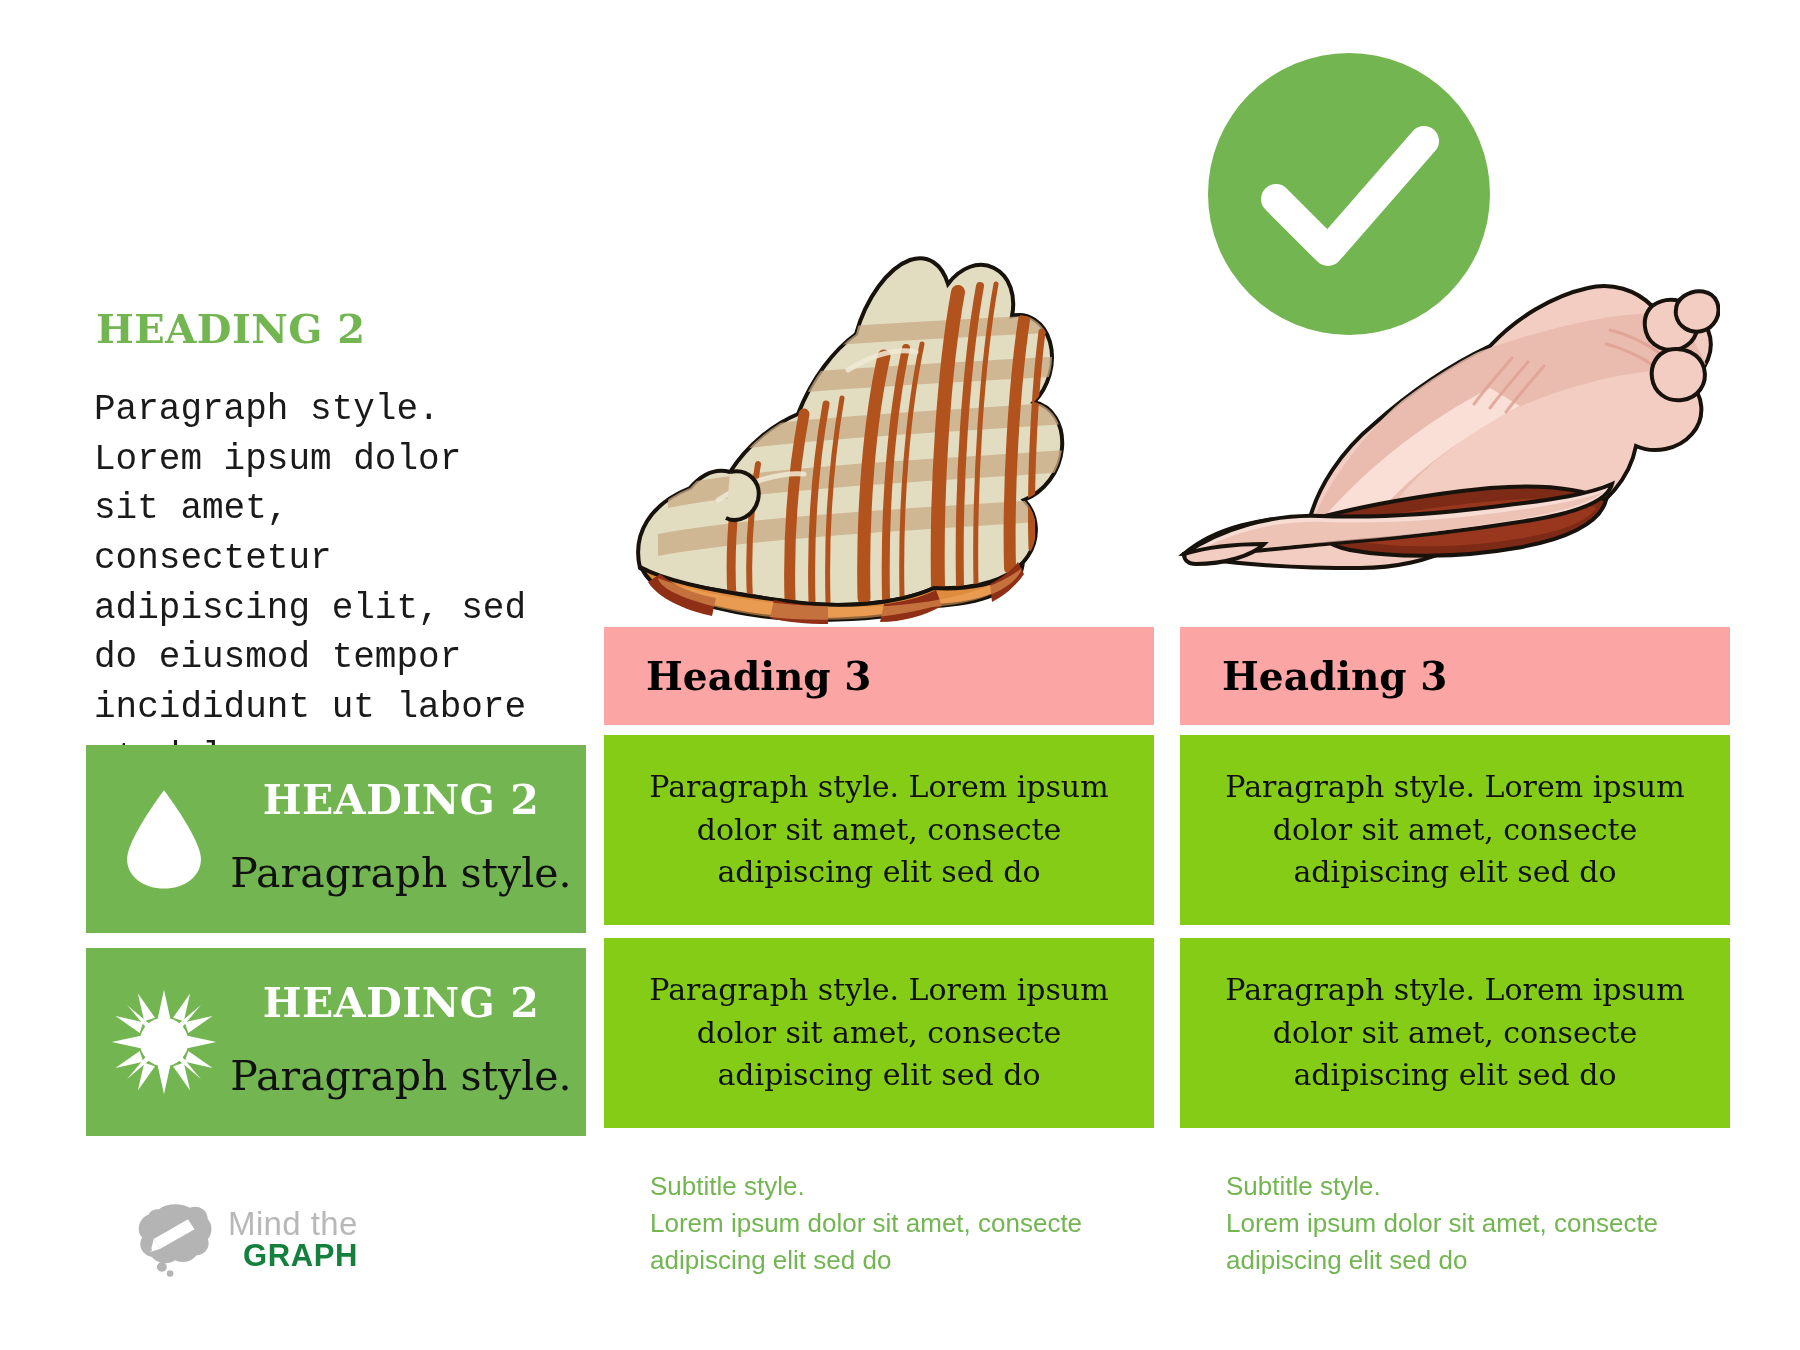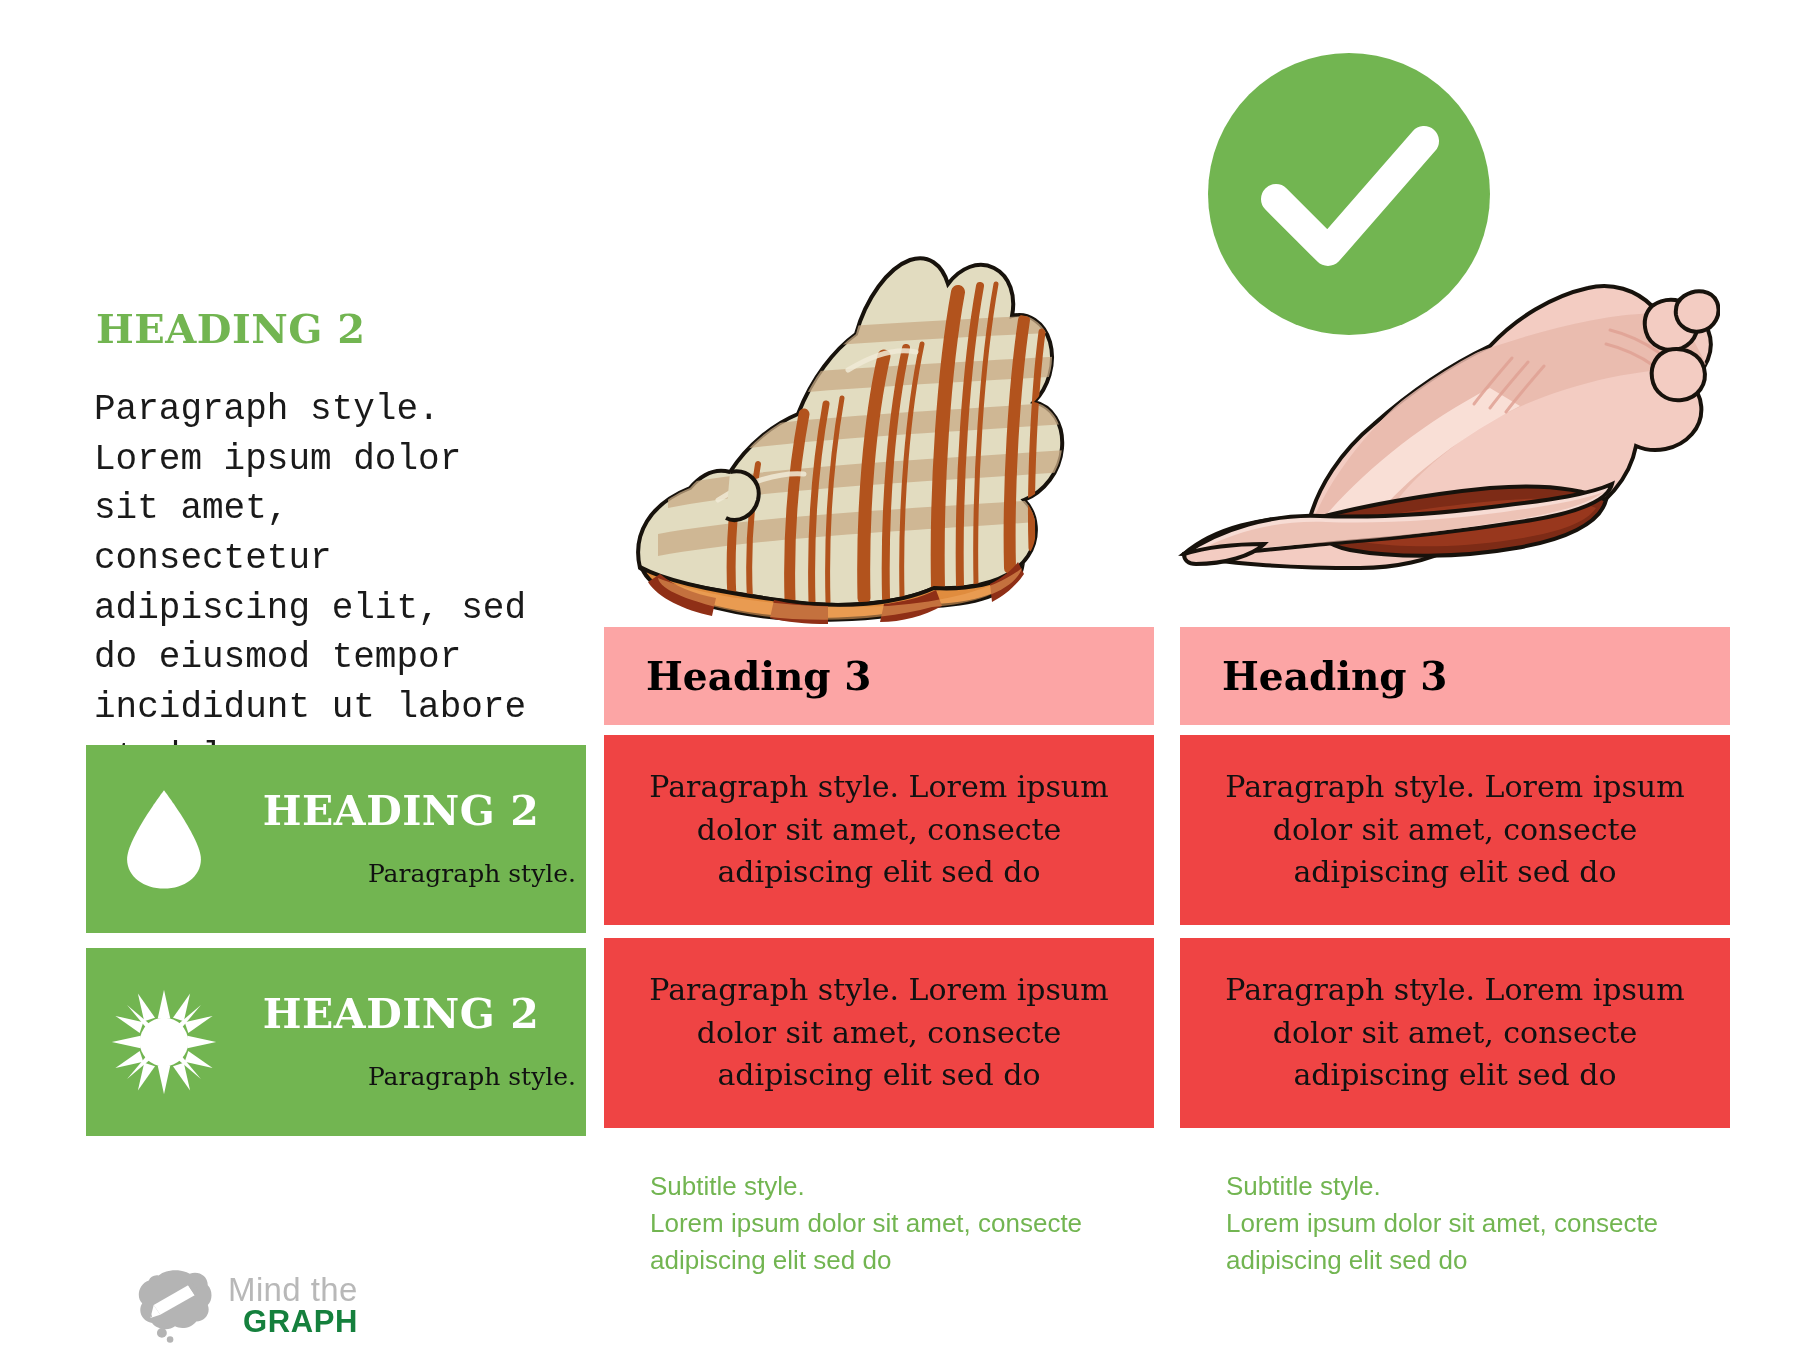--- a/index.html
+++ b/index.html
@@ -87,25 +87,24 @@
   .feature-title {
     font-family: "DejaVu Serif", serif;
     font-weight: bold;
     font-size: 41px;
     color: #ffffff;
     letter-spacing: 0.5px;
     line-height: 1.15;
   }
   .feature-sub {
     font-family: "DejaVu Serif", serif;
-    font-size: 25px;
+    font-size: 41px;
     color: #111111;
     line-height: 1.3;
     margin-top: 23px;
-    text-align: right;
   }
 
   
   .col { position: absolute; top: 0; }
   .col-a { left: 604px; width: 550px; }
   .col-b { left: 1180px; width: 550px; }
 
   .col-heading {
     position: absolute;
     width: 550px;
@@ -120,21 +119,21 @@
     font-family: "DejaVu Serif", serif;
     font-weight: bold;
     font-size: 39px;
     color: #000000;
     letter-spacing: 0px;
   }
 
   .gray-box {
     position: absolute;
     width: 550px;
-    background: #ef4444;
+    background: #84cc16;
     box-sizing: border-box;
     display: flex;
     align-items: center;
     justify-content: center;
     padding: 10px 36px;
   }
   .gray-box-text {
     font-family: "DejaVu Serif", serif;
     font-size: 30px;
     line-height: 1.43;
@@ -176,21 +175,21 @@
     top: 238px;
     width: 560px;
     height: 420px;
     z-index: 2;
   }
 
   
   .logo-wrap {
     position: absolute;
     left: 134px;
-    top: 1264px;
+    top: 1198px;
     display: flex;
     align-items: center;
   }
   .logo-brain { width: 82px; height: 82px; }
   .logo-type {
     margin-left: 12px;
     line-height: 1.0;
     font-family: "Liberation Sans", sans-serif;
   }
   .logo-line1 {

